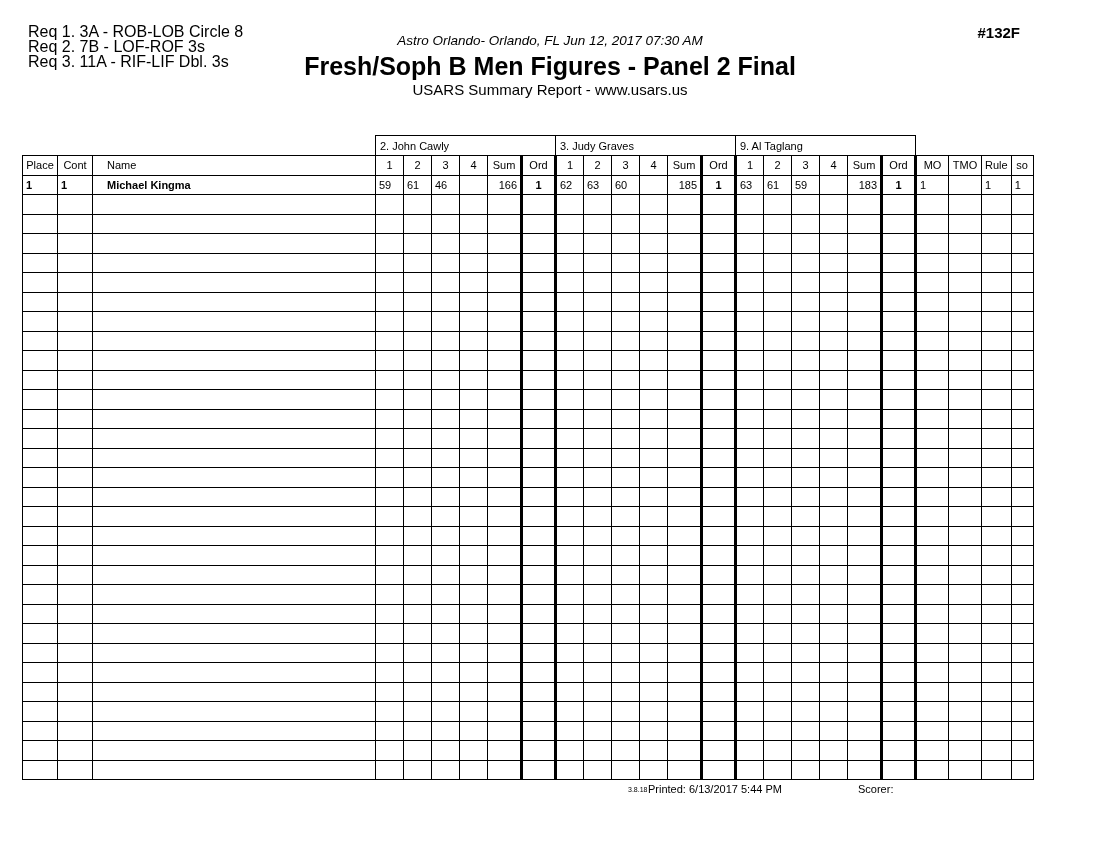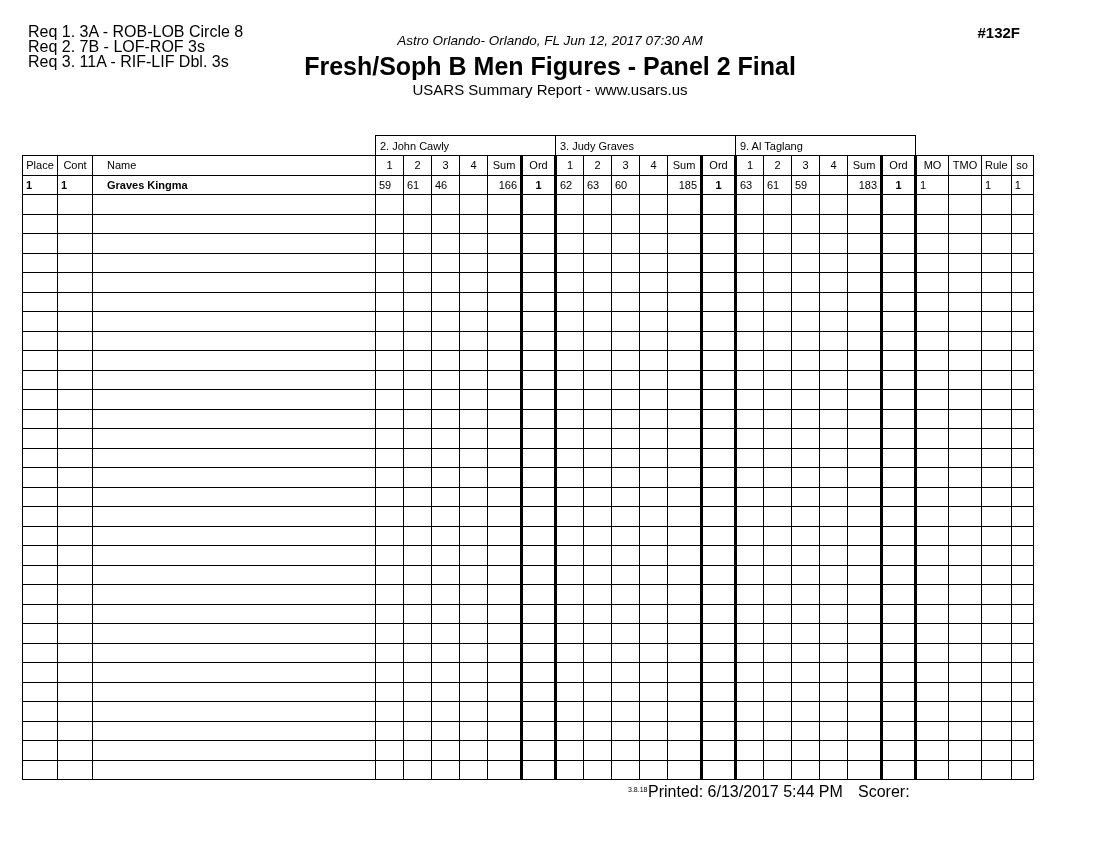--- a/index.html
+++ b/index.html
@@ -30,21 +30,21 @@
   #score-table tr.judge-row td.judge-name {
     border:1px solid #000; text-align:left; height:20px; padding-left:4px; font-size:11px;
   }
   #score-table th.name-col, #score-table td.name-col { text-align:left; padding-left:14px; }
   #score-table td.lft { text-align:left; }
   #score-table td.sum { text-align:right; }
   #score-table .ord { border-left:3px solid #000; border-right:3px solid #000; }
   #score-table td.ordv { font-weight:bold; text-align:center; }
   #score-table .bold { font-weight:bold; }
 
-  .footer { position:absolute; font-size:16px; }
+  .footer { position:absolute; font-size:11px; }
   .footer.code { left:628px; top:786px; font-size:7px; }
   .footer.printed { left:648px; top:783px; }
   .footer.scorer { left:858px; top:783px; }
 </style>
 </head>
 <body>
 
 <div class="req">
   <div>Req 1. 3A - ROB-LOB Circle 8</div>
   <div>Req 2. 7B - LOF-ROF 3s</div>
@@ -118,21 +118,21 @@
         <th>Sum</th>
         <th class="ord">Ord</th>
         <th>MO</th>
         <th>TMO</th>
         <th>Rule</th>
         <th>so</th>
       </tr>
       <tr>
         <td class="bold lft">1</td>
         <td class="bold lft">1</td>
-        <td class="bold name-col">Graves Kingma</td>
+        <td class="bold name-col">Michael Kingma</td>
         <td class="lft">59</td>
         <td class="lft">61</td>
         <td class="lft">46</td>
         <td class="lft"></td>
         <td class="sum">166</td>
         <td class="ord ordv">1</td>
         <td class="lft">62</td>
         <td class="lft">63</td>
         <td class="lft">60</td>
         <td class="lft"></td>

